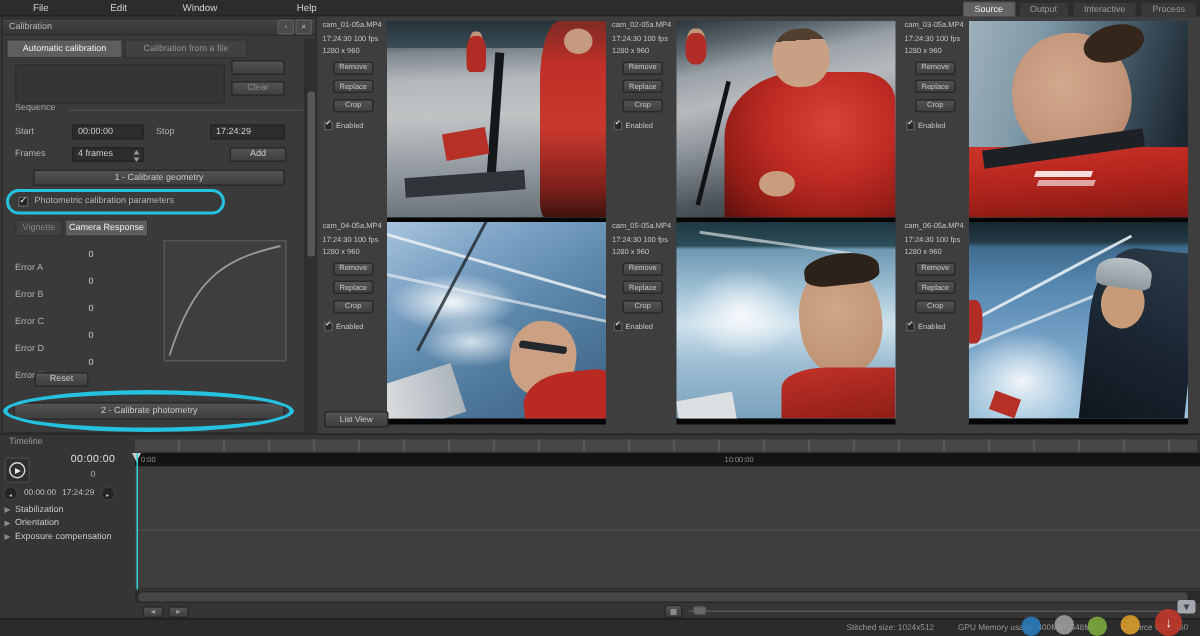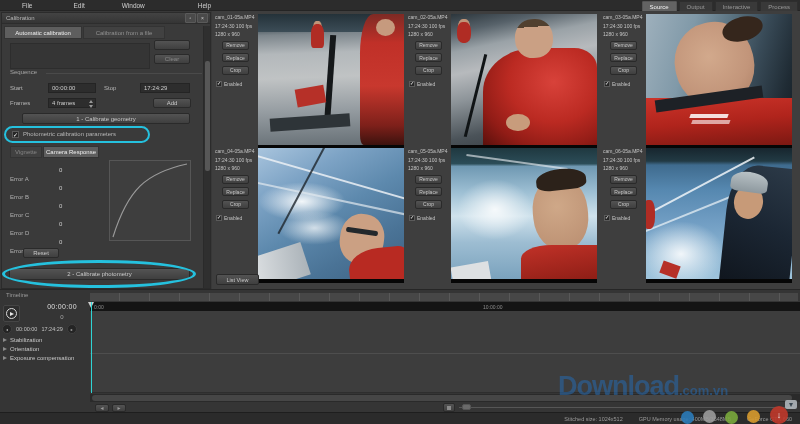--- a/index.html
+++ b/index.html
@@ -458,24 +458,20 @@
     <div class="abs slider-track"></div>
     <div class="abs slider-handle"></div>
   </div>
 
   <div class="abs statusbar">
     <span>Stitched size: 1024x512</span>
     <span>GPU Memory usage: 400MB/3548MB</span>
     <span>GeForce GTX 660</span>
   </div>
 
-  <div class="abs wm-text">
-    <span class="wm-main">Download</span>
-    <span class="wm-suffix">.com.vn</span>
-  </div>
   <div class="abs wm-circle" style="left:681px;top:411px;width:13px;height:13px;background:#2b7bb9;"></div>
   <div class="abs wm-circle" style="left:703px;top:410px;width:13px;height:13px;background:#9b9b9b;"></div>
   <div class="abs wm-circle" style="left:725px;top:411px;width:13px;height:13px;background:#7aa93c;"></div>
   <div class="abs wm-circle" style="left:747px;top:410px;width:13px;height:13px;background:#d89b2e;"></div>
   <div class="abs wm-circle" style="left:770px;top:406px;width:18px;height:18px;background:#c0392b;">
     <span class="wm-arrow">↓</span>
   </div>
   <div class="abs corner-box">
       <i></i>
     </div>

